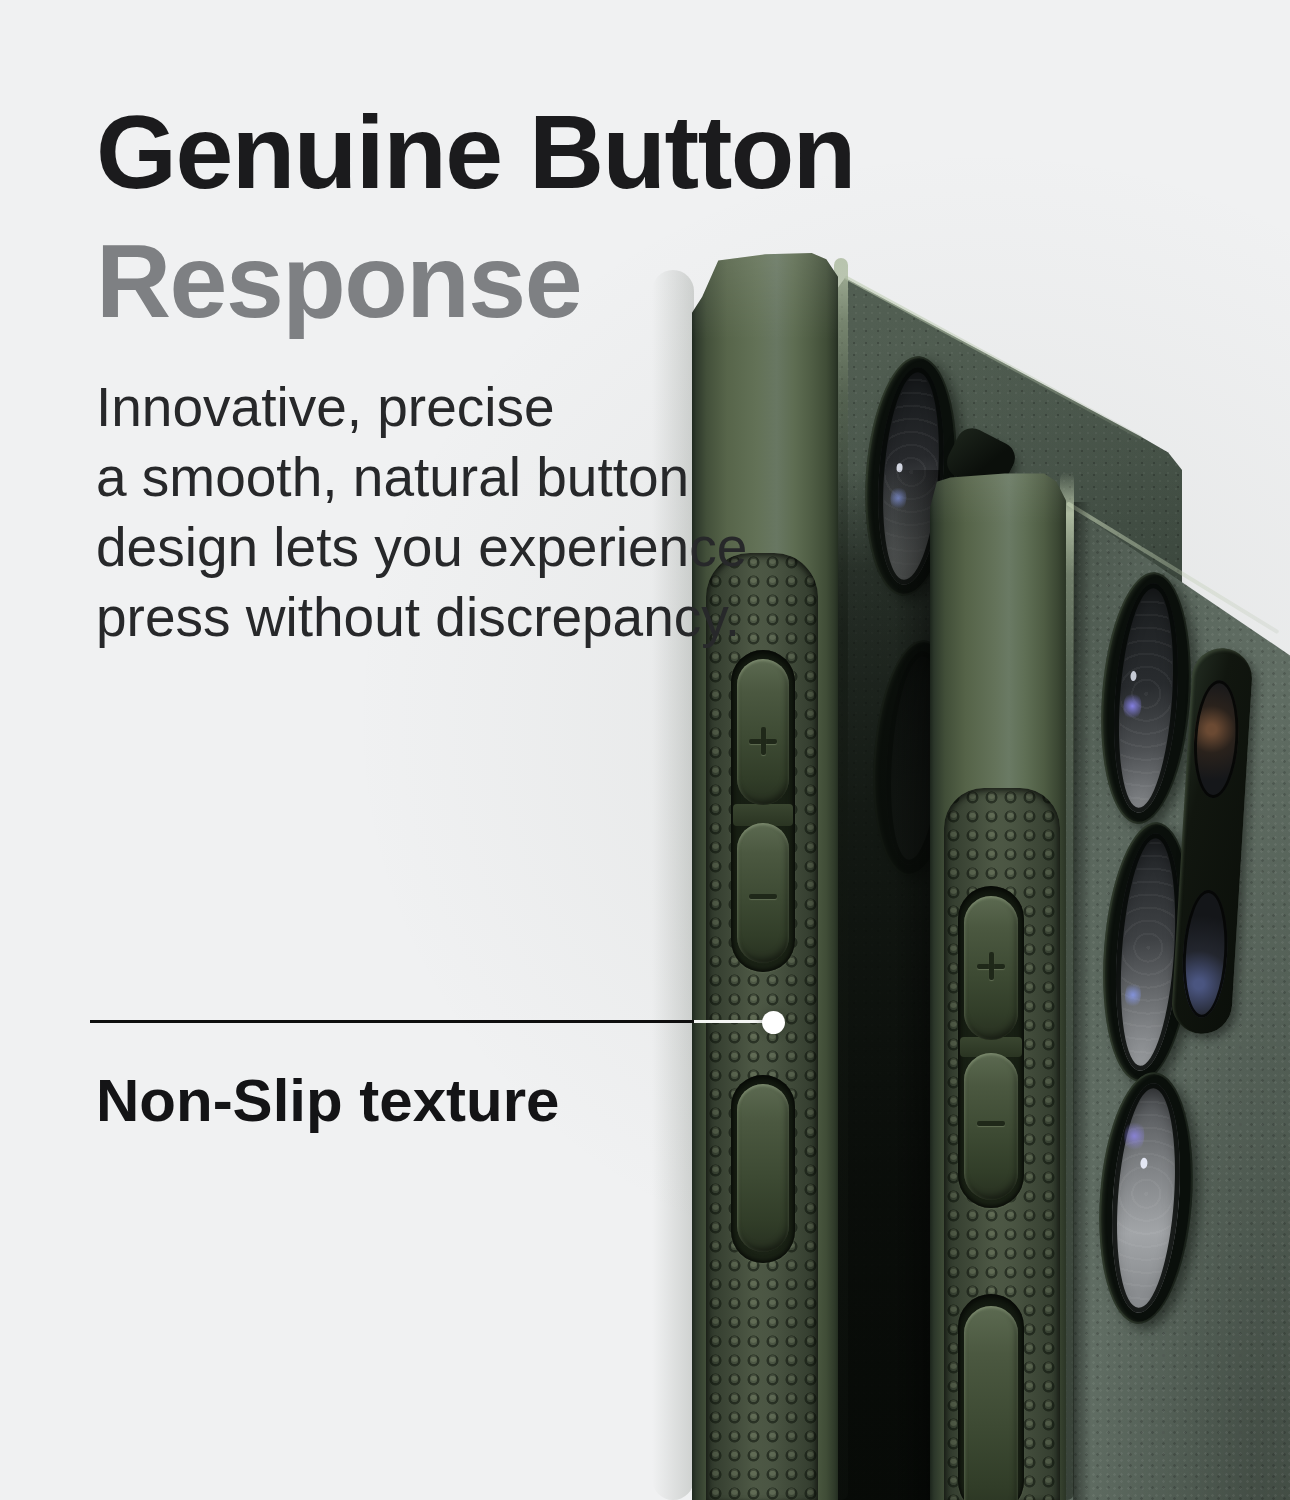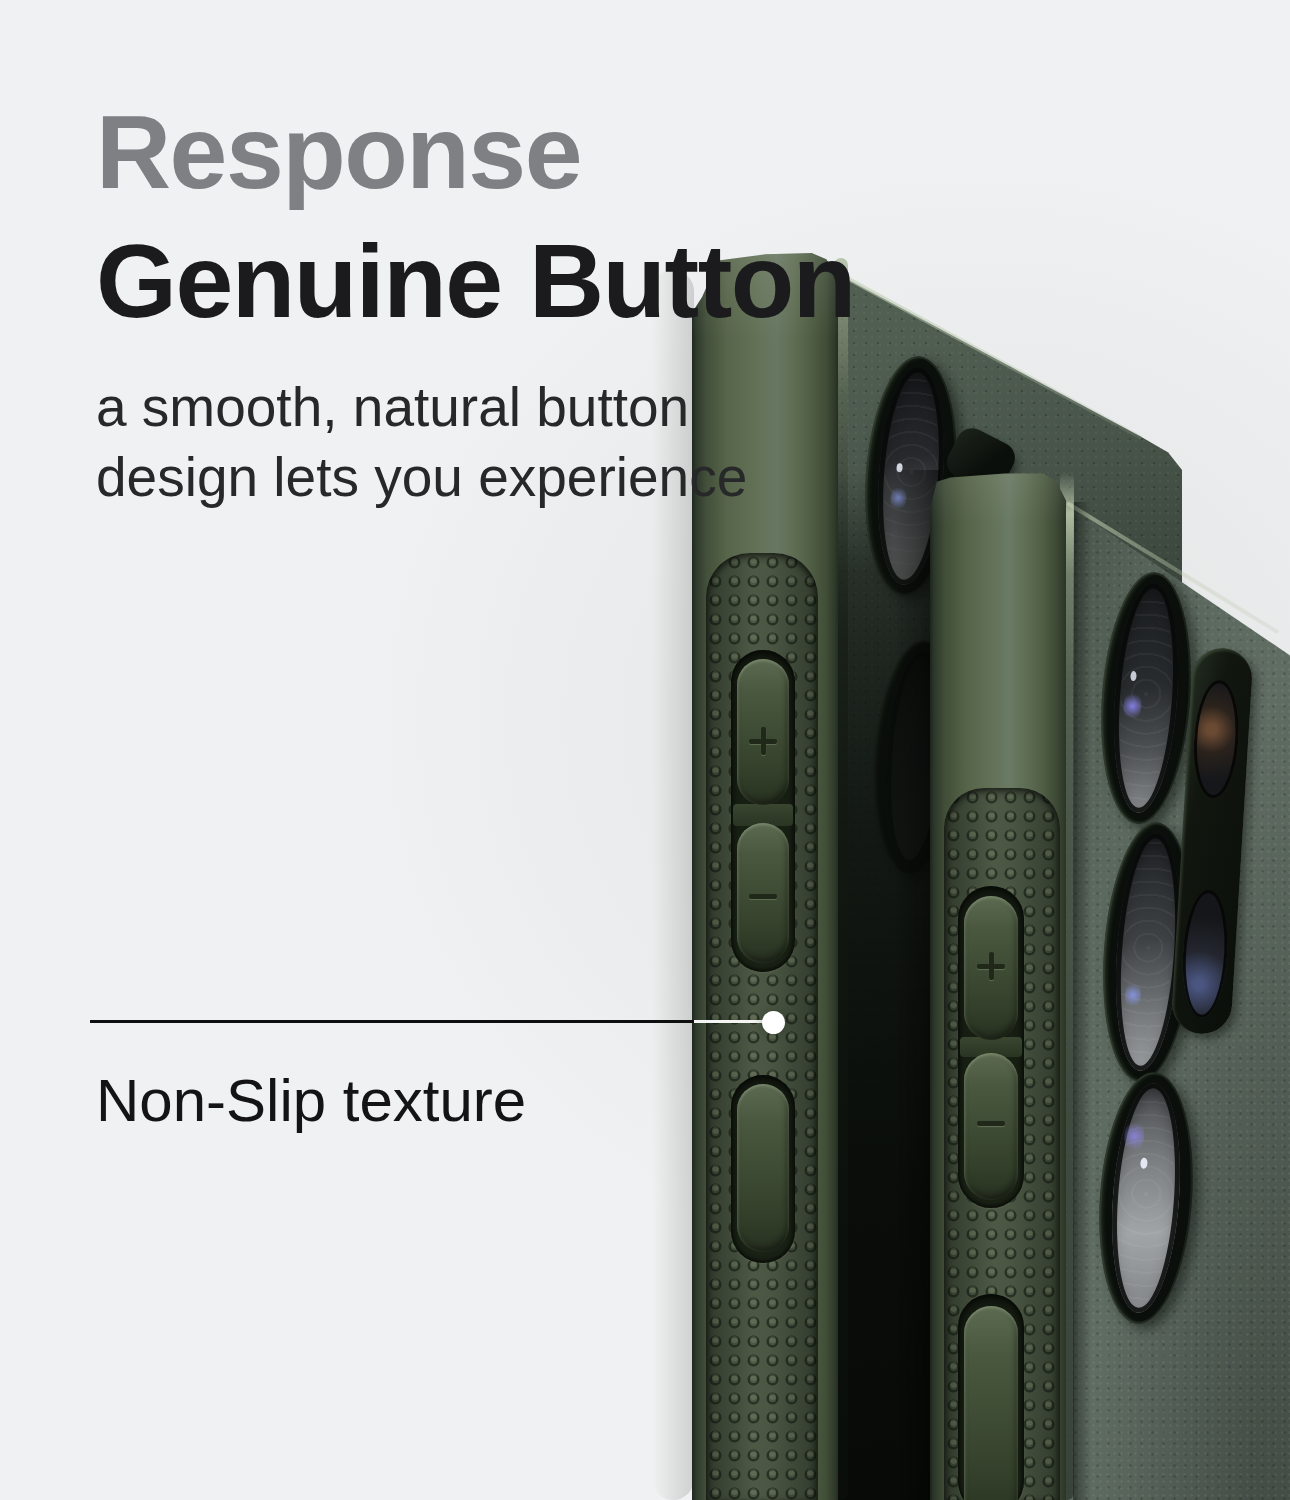--- a/index.html
+++ b/index.html
@@ -12,21 +12,21 @@
   .bg-shade{inset:0;background:radial-gradient(ellipse 900px 820px at 76% 48%, rgba(108,116,106,.10), rgba(108,116,106,0) 70%);}
   .contact-shadow{left:652px;top:270px;width:42px;height:1230px;border-radius:22px;
     background:linear-gradient(to right, rgba(90,98,88,0), rgba(70,80,68,.20));}
   
   .copy{left:96px;top:88px;width:1100px;z-index:40;}
   .h-line{display:block;font-size:104px;line-height:129px;font-weight:700;letter-spacing:-1.5px;white-space:nowrap;}
   .h-1{color:#1b1b1d;}
   .h-2{color:#7e8083;}
   .para{left:96px;top:372px;width:760px;z-index:40;}
   .p-line{display:block;font-size:55px;line-height:70px;font-weight:400;color:#27282a;white-space:nowrap;}
-  .callout-label{left:96px;top:1068px;font-size:60px;line-height:66px;font-weight:400;color:#141416;z-index:40;white-space:nowrap;}
+  .callout-label{left:96px;top:1068px;font-size:60px;line-height:66px;font-weight:700;color:#141416;z-index:40;white-space:nowrap;}
   
   .callout-line-dark{left:90px;top:1020px;width:604px;height:3px;background:#0e0e0e;z-index:35;}
   .callout-line-light{left:694px;top:1020px;width:70px;height:3px;background:#f4f5f3;z-index:35;}
   .callout-dot{left:762px;top:1011px;width:23px;height:23px;border-radius:50%;background:#ffffff;
     box-shadow:0 0 8px rgba(20,26,18,.35);z-index:35;}
   
   .texture{
     background-color:#454f3f;
     background-image:
       radial-gradient(circle at 9.5px 7.5px, rgba(172,186,150,.20) 0 2.8px, rgba(172,186,150,0) 4px),
@@ -232,21 +232,23 @@
     <div class="abs f-pslot slot"></div>
     <div class="abs f-pwr btn"></div>
   </div>
 
   <div class="abs callout-line-dark"></div>
   <div class="abs callout-line-light"></div>
   <div class="abs callout-dot"></div>
   <div class="abs callout-label">Non-Slip texture</div>
 
   <header class="abs copy">
+    <span class="h-line h-1">Genuine Button</span>
     <span class="h-line h-2">Response</span>
-    <span class="h-line h-1">Genuine Button</span>
   </header>
   <div class="abs para">
+    <span class="p-line">Innovative, precise</span>
     <span class="p-line">a smooth, natural button</span>
     <span class="p-line">design lets you experience</span>
+    <span class="p-line">press without discrepancy.</span>
   </div>
 
 </div>
 
 </body></html>

